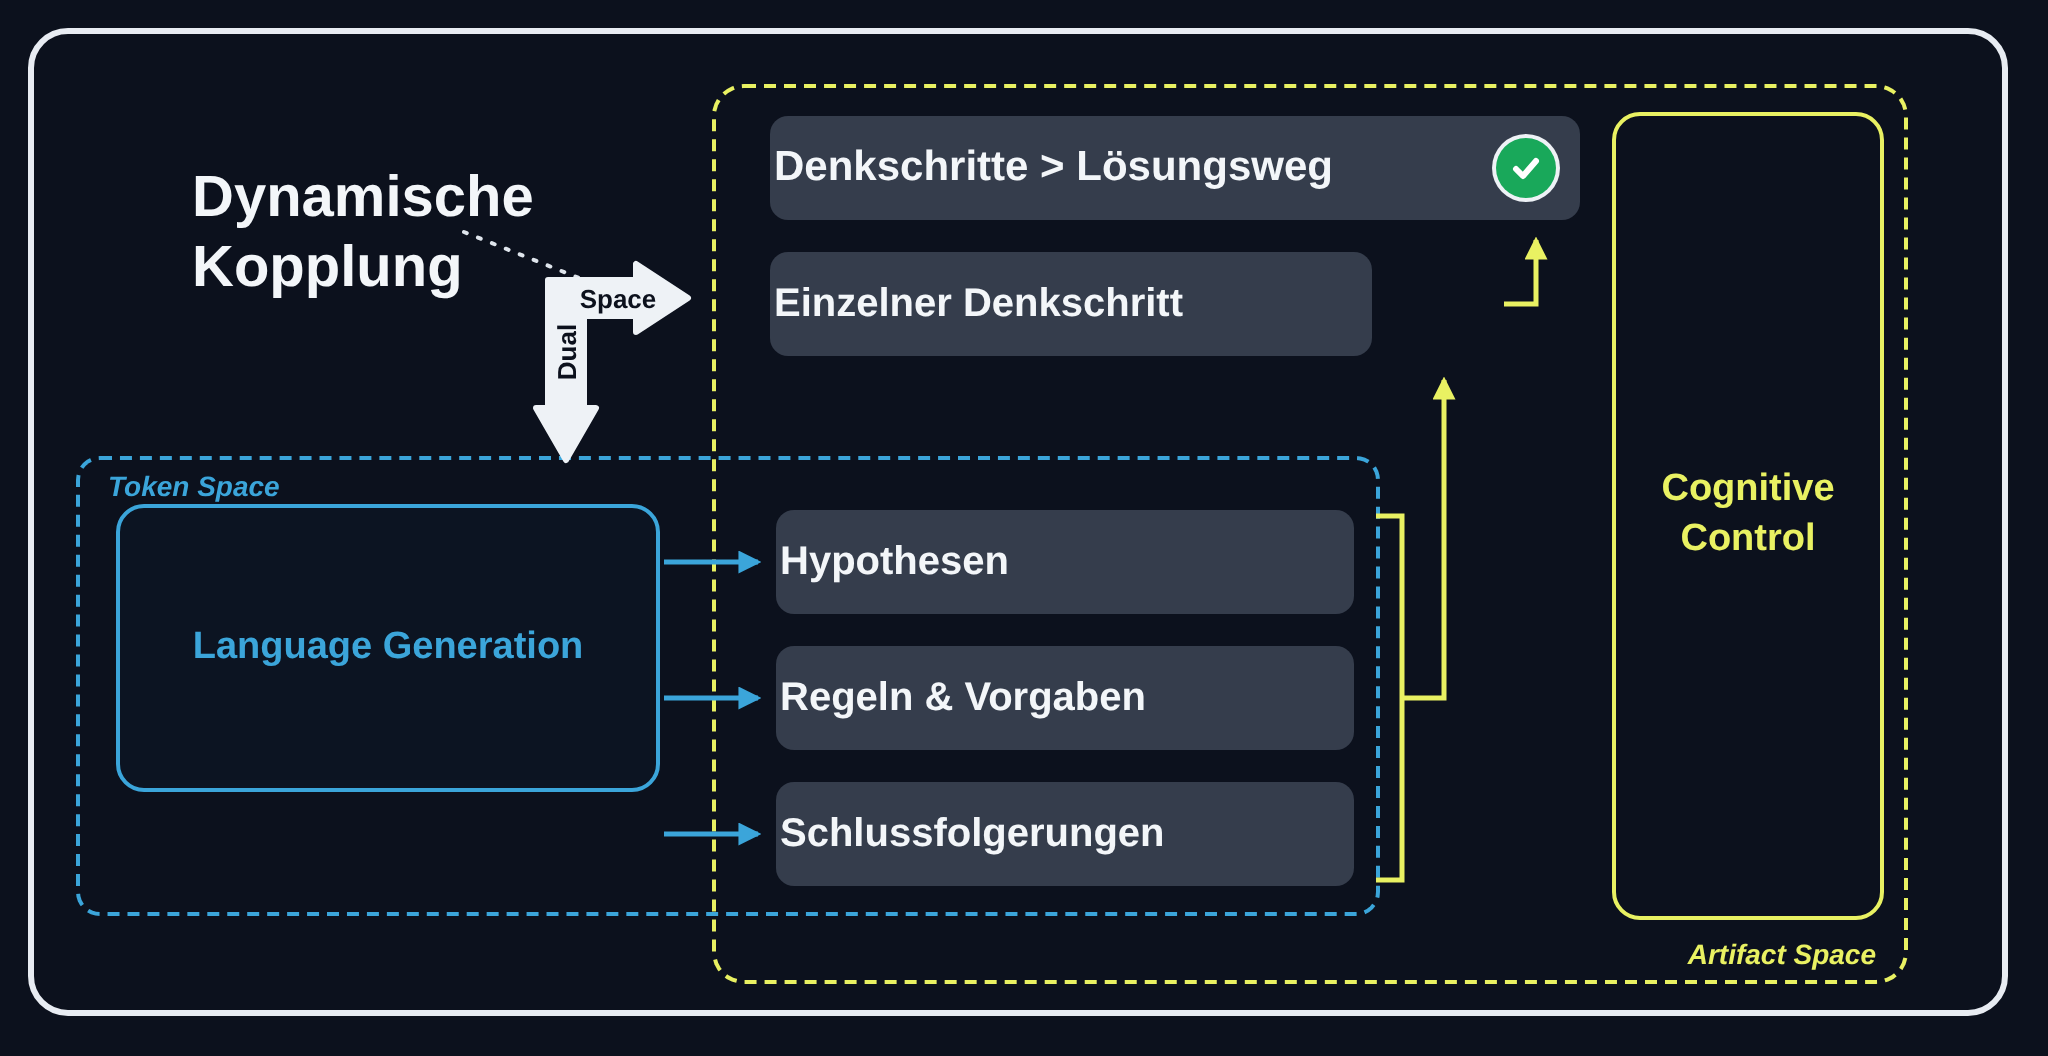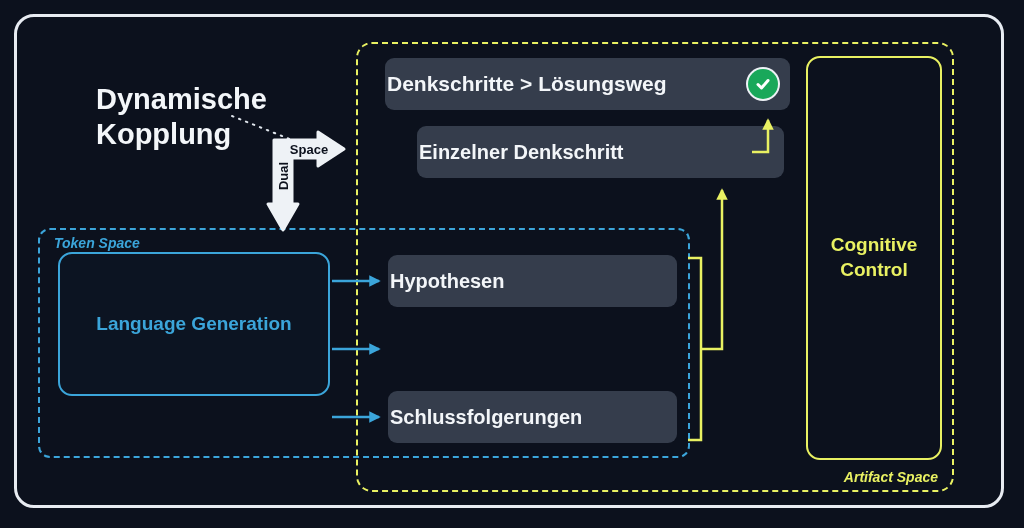--- a/index.html
+++ b/index.html
@@ -36,21 +36,21 @@
     border:2px solid #3ba5da;border-radius:14px;box-sizing:border-box;
     display:flex;align-items:center;justify-content:center;background:#0c1422;
   }
   .lg-box span{color:#3ba5da;font-size:19px;font-weight:700;}
   .dark-box{
     position:absolute;background:#353d4c;border-radius:9px;box-sizing:border-box;
     display:flex;align-items:center;padding:0 2px;
     color:#f3f6f9;font-size:20px;font-weight:700;
   }
   .solution{left:385px;top:58px;width:405px;height:52px;font-size:21px;padding-right:54px;}
-  .step{left:385px;top:126px;width:367px;height:52px;margin-left:32px;}
+  .step{left:385px;top:126px;width:301px;height:52px;}
   .item{left:388px;width:289px;height:52px;}
   .item-0{top:255px;}.item-1{top:323px;}.item-2{top:391px;}
   .check{
     position:absolute;right:12px;top:11px;width:30px;height:30px;border-radius:50%;
     background:#19a85a;box-shadow:0 0 0 2px #eef2f6;
     display:flex;align-items:center;justify-content:center;
   }
   .cc-box{
     position:absolute;left:806px;top:56px;width:136px;height:404px;
     border:2px solid #e9f162;border-radius:14px;box-sizing:border-box;
@@ -94,20 +94,23 @@
     </span>
   </div>
 
   <div class="dark-box step">
     <span>Einzelner Denkschritt</span>
   </div>
 
   <div class="dark-box item item-0">
     <span>Hypothesen</span>
   </div>
+  <div class="dark-box item item-1">
+    <span>Regeln &amp; Vorgaben</span>
+  </div>
   <div class="dark-box item item-2">
     <span>Schlussfolgerungen</span>
   </div>
 
   <div class="cc-box">
     <span>Cognitive Control</span>
   </div>
 
   <svg class="overlay" viewBox="0 0 1024 528" xmlns="http://www.w3.org/2000/svg">
     <defs>

